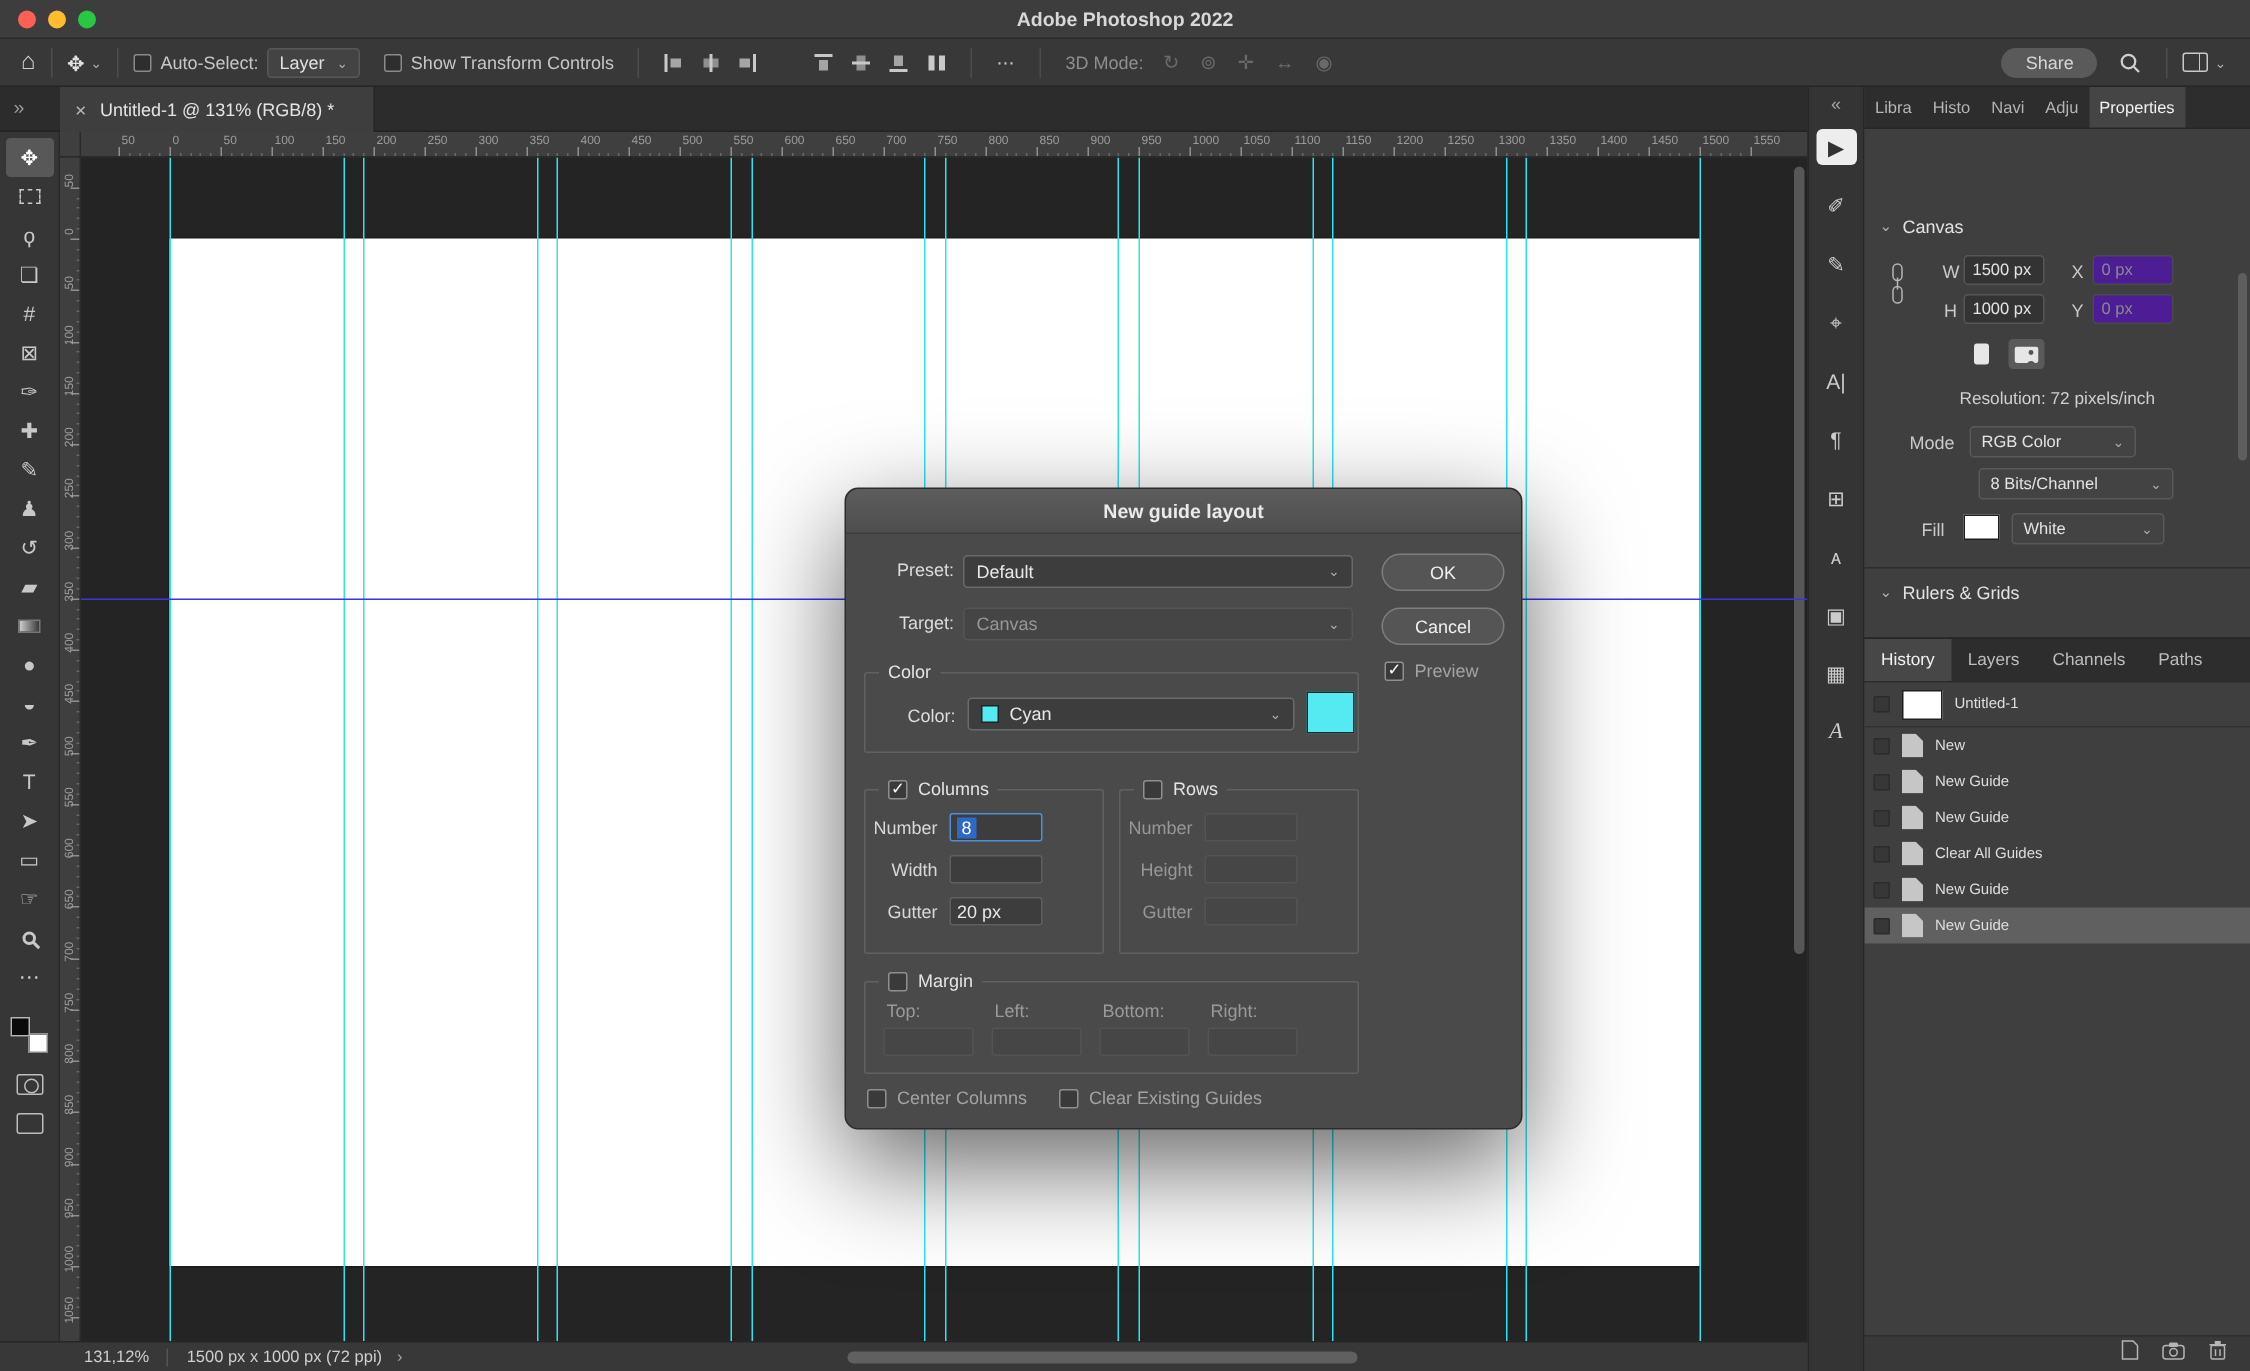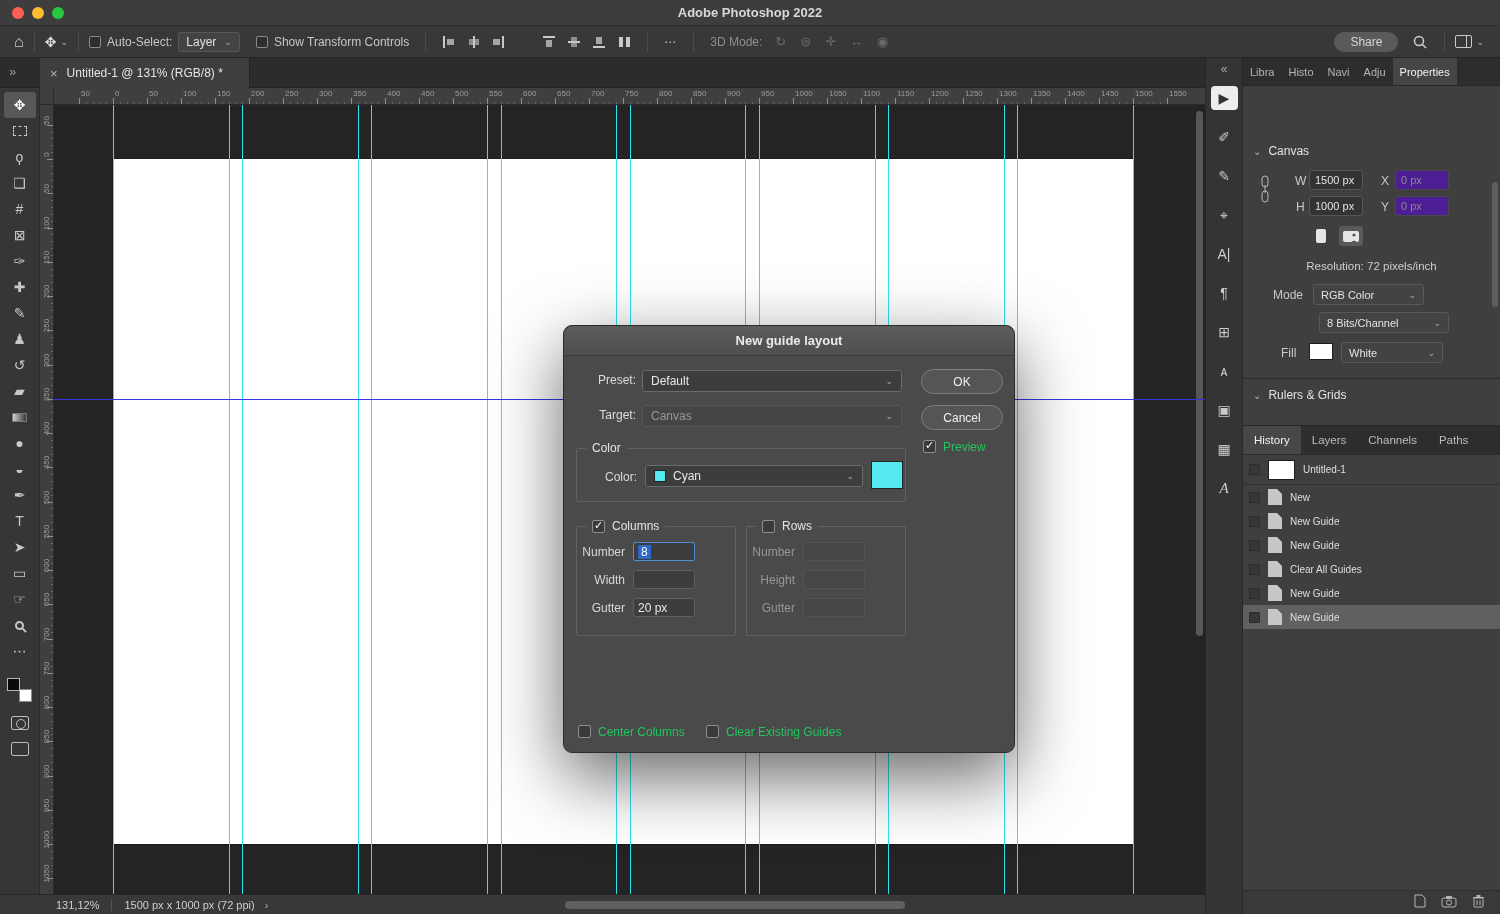--- a/index.html
+++ b/index.html
@@ -76,21 +76,21 @@
 
   
   .dialog{position:absolute;left:563px;top:325px;width:452px;height:428px;background:#4a4a4a;border:1px solid #2c2c2c;border-radius:9px;box-shadow:0 24px 70px rgba(0,0,0,.6);z-index:50;font-size:12px;color:#e2e2e2}
   .dlg-title{height:30px;background:linear-gradient(#5d5d5d,#4e4e4e);border-bottom:1px solid #3a3a3a;border-radius:9px 9px 0 0;display:flex;align-items:center;justify-content:center;font-size:13px;font-weight:bold;color:#eaeaea}
   .dlg-label{position:absolute;text-align:right;color:#dcdcdc}
   .dlg-dd{position:absolute;height:22px;background:#3d3d3d;border:1px solid #6a6a6a;border-radius:3px;display:flex;align-items:center;justify-content:space-between;padding:0 8px;color:#e8e8e8}
   .dlg-dd.disabled{color:#979797;border-color:#555;background:#454545}
   .dlg-dd .left{display:flex;align-items:center;gap:7px}
   .mini-swatch{width:12px;height:12px;border:1px solid #222;display:inline-block}
   .btn{position:absolute;width:82px;height:25px;border-radius:13px;background:#555555;border:1px solid #7e7e7e;color:#f0f0f0;display:flex;align-items:center;justify-content:center}
-  .dlg-cbrow{position:absolute;display:flex;align-items:flex-start;gap:7px;color:#22c55e}
+  .dlg-cbrow{position:absolute;display:flex;align-items:center;gap:7px;color:#a3a3a3}
   .dcb{width:13px;height:13px;border:1px solid #8f8f8f;border-radius:2px;background:#3a3a3a;display:inline-block;position:relative;flex:none}
   .dcb.checked::after{content:"✓";position:absolute;left:1px;top:-2px;color:#fff;font-size:11px}
   .group{position:absolute;border:1px solid #616161;border-radius:2px}
   .group-title{position:absolute;top:-8px;left:9px;background:#4a4a4a;padding:0 6px;display:flex;align-items:center;gap:7px;color:#e4e4e4}
   .fld-row{position:absolute;left:0;width:100%;display:flex;align-items:center;gap:8px}
   .fld-label{width:48px;text-align:right;color:#d8d8d8;flex:none}
   .fld-label.dim{color:#979797}
   .num-field{width:62px;height:19px;background:#3d3d3d;border:1px solid #5f5f5f;border-radius:2px;display:flex;align-items:center;padding:0 4px;color:#e8e8e8}
   .num-field.focused{border-color:#4f8fd6}
   .num-field.disabled{background:#464646;border-color:#535353}
@@ -744,20 +744,34 @@
       <div class="fld-row" style="top:43px">
         <span class="fld-label dim">Height</span>
         <div class="num-field disabled"></div>
       </div>
       <div class="fld-row" style="top:71px">
         <span class="fld-label dim">Gutter</span>
         <div class="num-field disabled"></div>
       </div>
     </div>
 
+    <div class="group" style="left:12px;top:328px;width:330px;height:62px">
+      <div class="group-title">
+        <span class="dcb"></span>
+        <span>Margin</span>
+      </div>
+      <span class="dlg-label dim" style="left:14px;top:12px;width:56px;text-align:left;color:#9a9a9a">Top:</span>
+      <span class="dlg-label dim" style="left:86px;top:12px;width:56px;text-align:left;color:#9a9a9a">Left:</span>
+      <span class="dlg-label dim" style="left:158px;top:12px;width:56px;text-align:left;color:#9a9a9a">Bottom:</span>
+      <span class="dlg-label dim" style="left:230px;top:12px;width:56px;text-align:left;color:#9a9a9a">Right:</span>
+      <div class="num-field disabled" style="position:absolute;left:12px;top:30px;width:60px"></div>
+      <div class="num-field disabled" style="position:absolute;left:84px;top:30px;width:60px"></div>
+      <div class="num-field disabled" style="position:absolute;left:156px;top:30px;width:60px"></div>
+      <div class="num-field disabled" style="position:absolute;left:228px;top:30px;width:60px"></div>
+    </div>
 
     <div class="dlg-cbrow" style="left:14px;top:399px">
       <span class="dcb"></span>
       <span>Center Columns</span>
     </div>
     <div class="dlg-cbrow" style="left:142px;top:399px">
       <span class="dcb"></span>
       <span>Clear Existing Guides</span>
     </div>
   </div>

